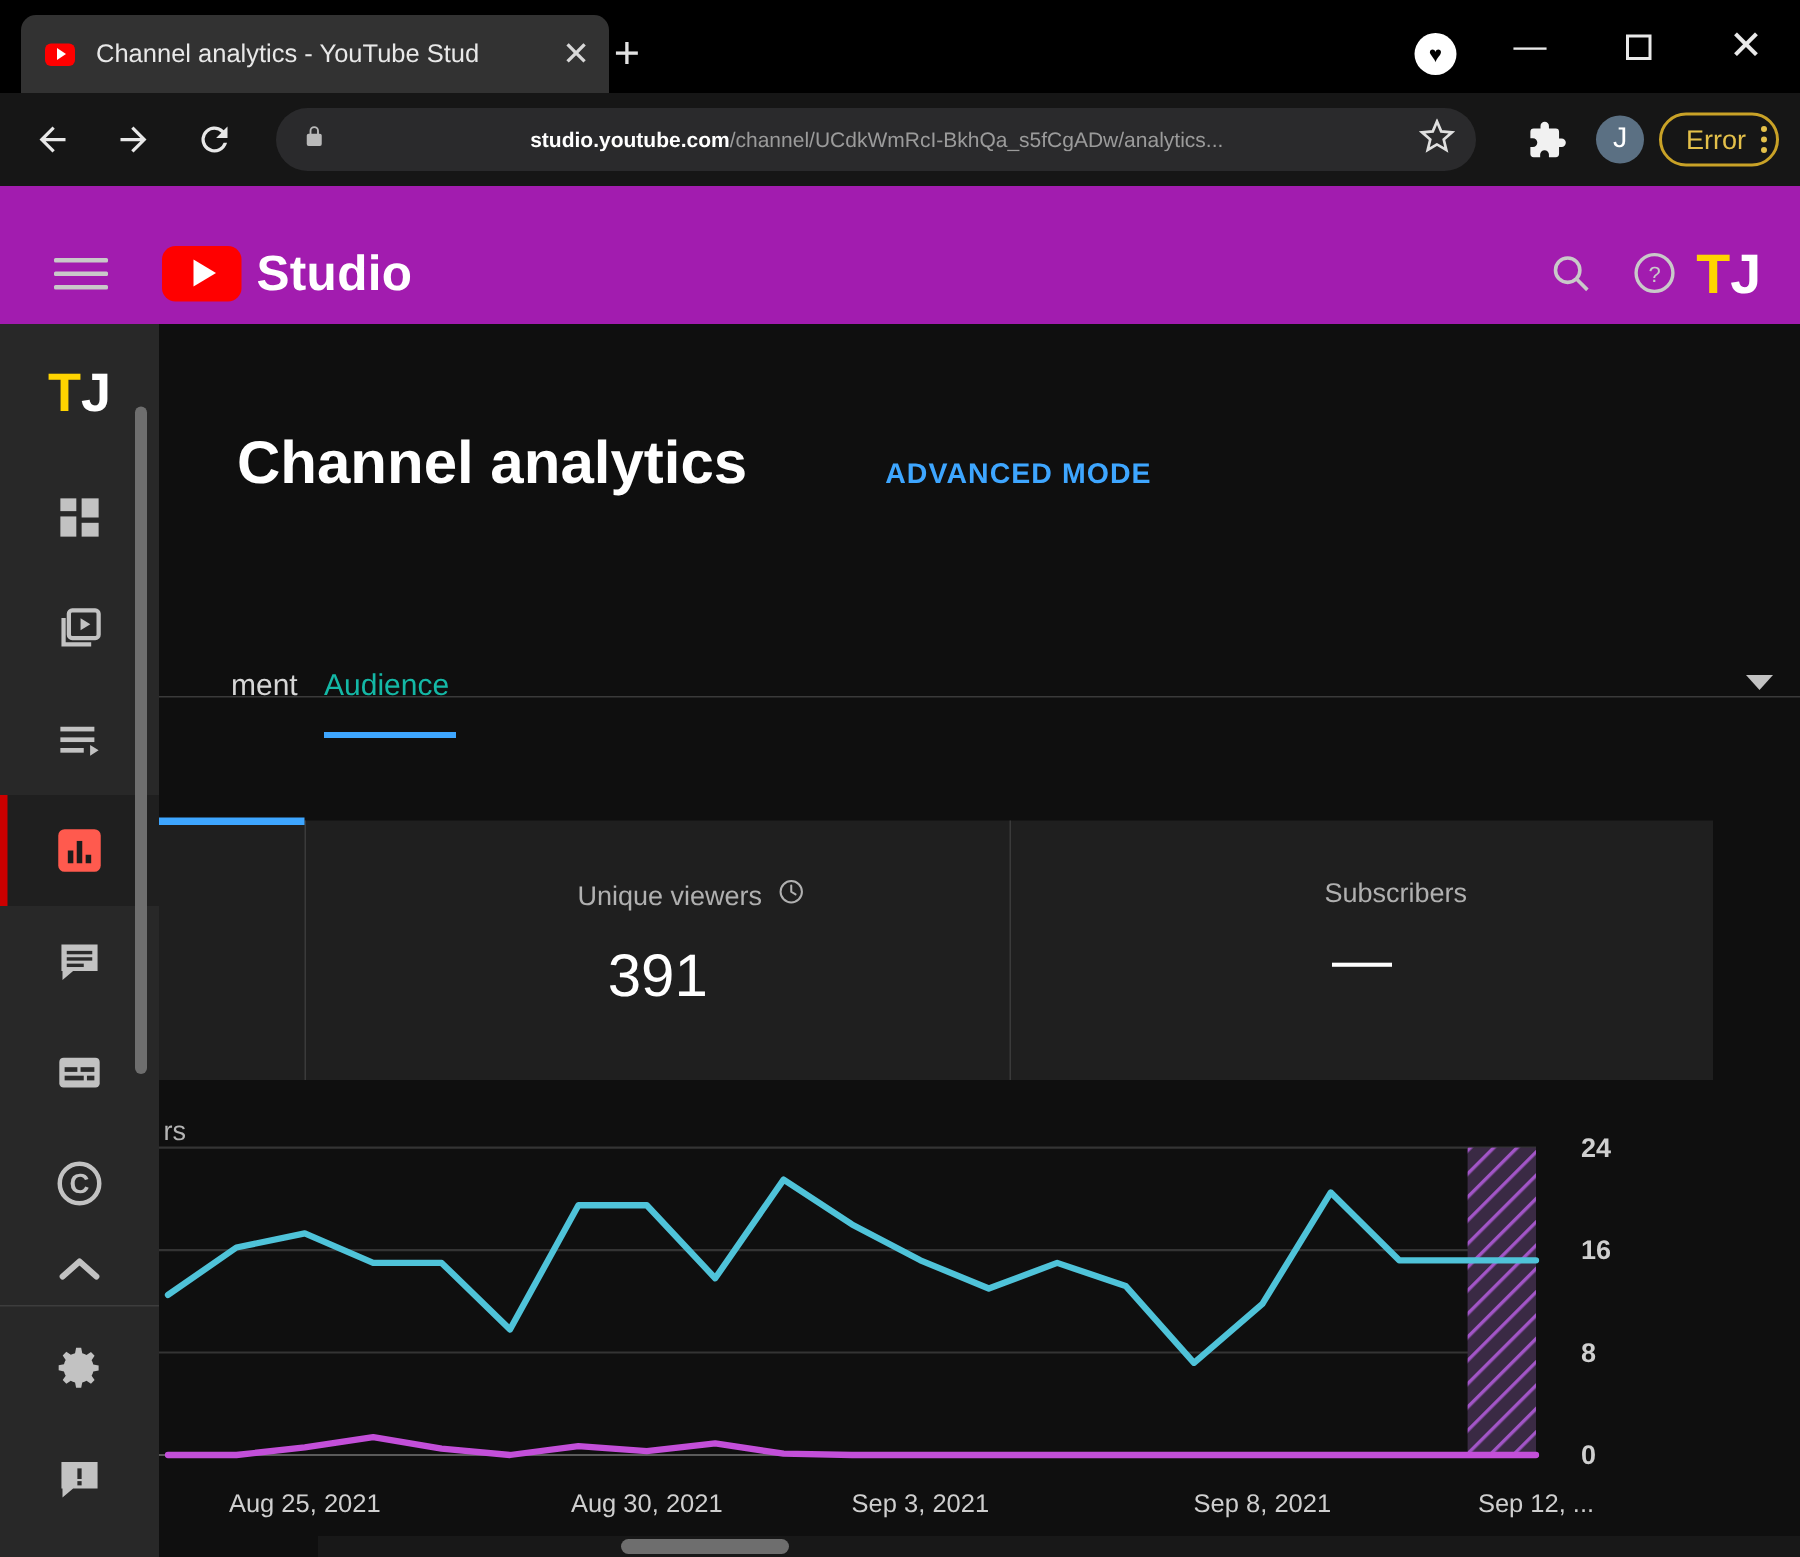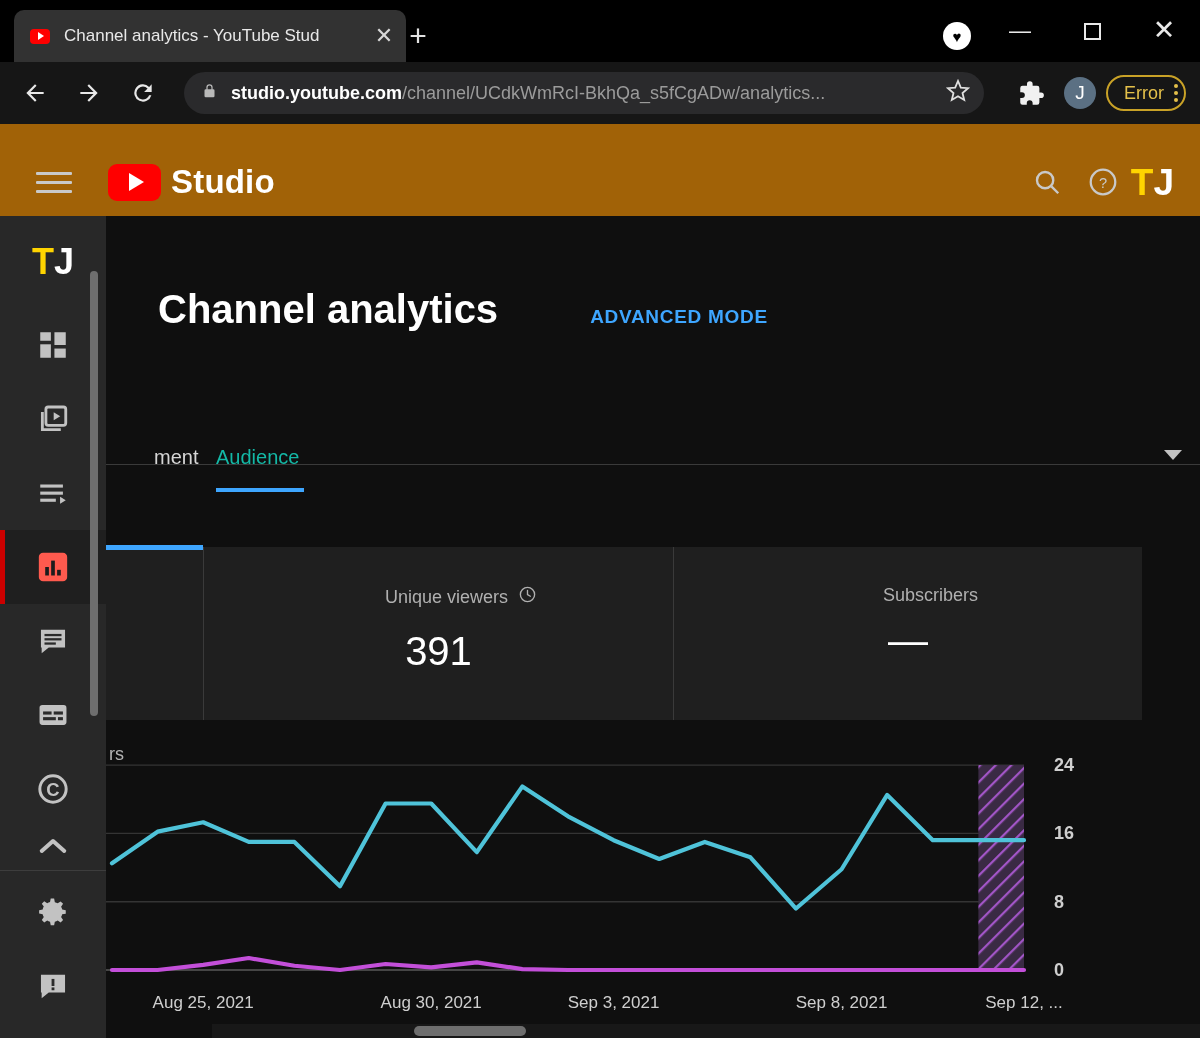--- a/index.html
+++ b/index.html
@@ -72,22 +72,23 @@
     justify-content: center; color: #e8e8e8; flex: 0 0 auto; cursor: pointer;
   }
   .nav-ico.first { margin-left: 8px; }
   .omnibox {
     flex: 1 1 auto; height: 42px; background: #2a2a2c; border-radius: 21px;
     margin: 0 8px 0 14px; display: flex; align-items: center; padding: 0 14px 0 18px;
     max-width: 800px; cursor: text;
   }
   .lock-ico { flex: 0 0 auto; margin-right: 14px; }
   .omni-url {
-    flex: 1 1 auto; font-size: 18px; color: #9b9b9b; white-space: nowrap;
+    flex: 1 1 auto; font-size: 14px; color: #9b9b9b; white-space: nowrap;
     overflow: hidden;
+    text-align: center;
   }
   .omni-url b { color: #fff; font-weight: 700; }
   .star-ico { flex: 0 0 auto; margin-left: 8px; cursor: pointer; }
   .tb-right { display: flex; align-items: center; margin-left: auto; padding-right: 14px; }
   .ext-ico { width: 46px; display: flex; justify-content: center; cursor: pointer; }
   .avatar-j {
     width: 32px; height: 32px; border-radius: 50%; background: #5b7083;
     color: #fff; font-size: 19px; display: flex; align-items: center;
     justify-content: center; margin: 0 10px; cursor: pointer;
   }
@@ -97,21 +98,21 @@
   }
   .err-pill .lbl { color: #e4c04a; font-size: 18px; }
   .dots { display: flex; flex-direction: column; gap: 3px; margin-left: 10px; }
   .dots i { width: 4px; height: 4px; background: #e4c04a; border-radius: 50%; }
 
   
   .page { position: absolute; left: 0; top: 124px; width: 1200px; height: 914px; background: #0f0f0f; }
 
   .yt-header {
     position: absolute; left: 0; top: 0; width: 1200px; height: 116px;
-    background: #a16207; display: flex; align-items: center;
+    background: #a21caf; display: flex; align-items: center;
   }
   .hamburger { margin-left: 36px; width: 36px; cursor: pointer; }
   .hamburger i { display: block; height: 3px; background: #c9c9c9; margin: 6px 0; border-radius: 1px; }
   .yt-logo { display: flex; align-items: center; margin-left: 36px; cursor: pointer; }
   .yt-play {
     width: 53px; height: 37px; background: #ff0000; border-radius: 9px;
     display: flex; align-items: center; justify-content: center;
   }
   .yt-play::after {
     content: ""; width: 0; height: 0;

